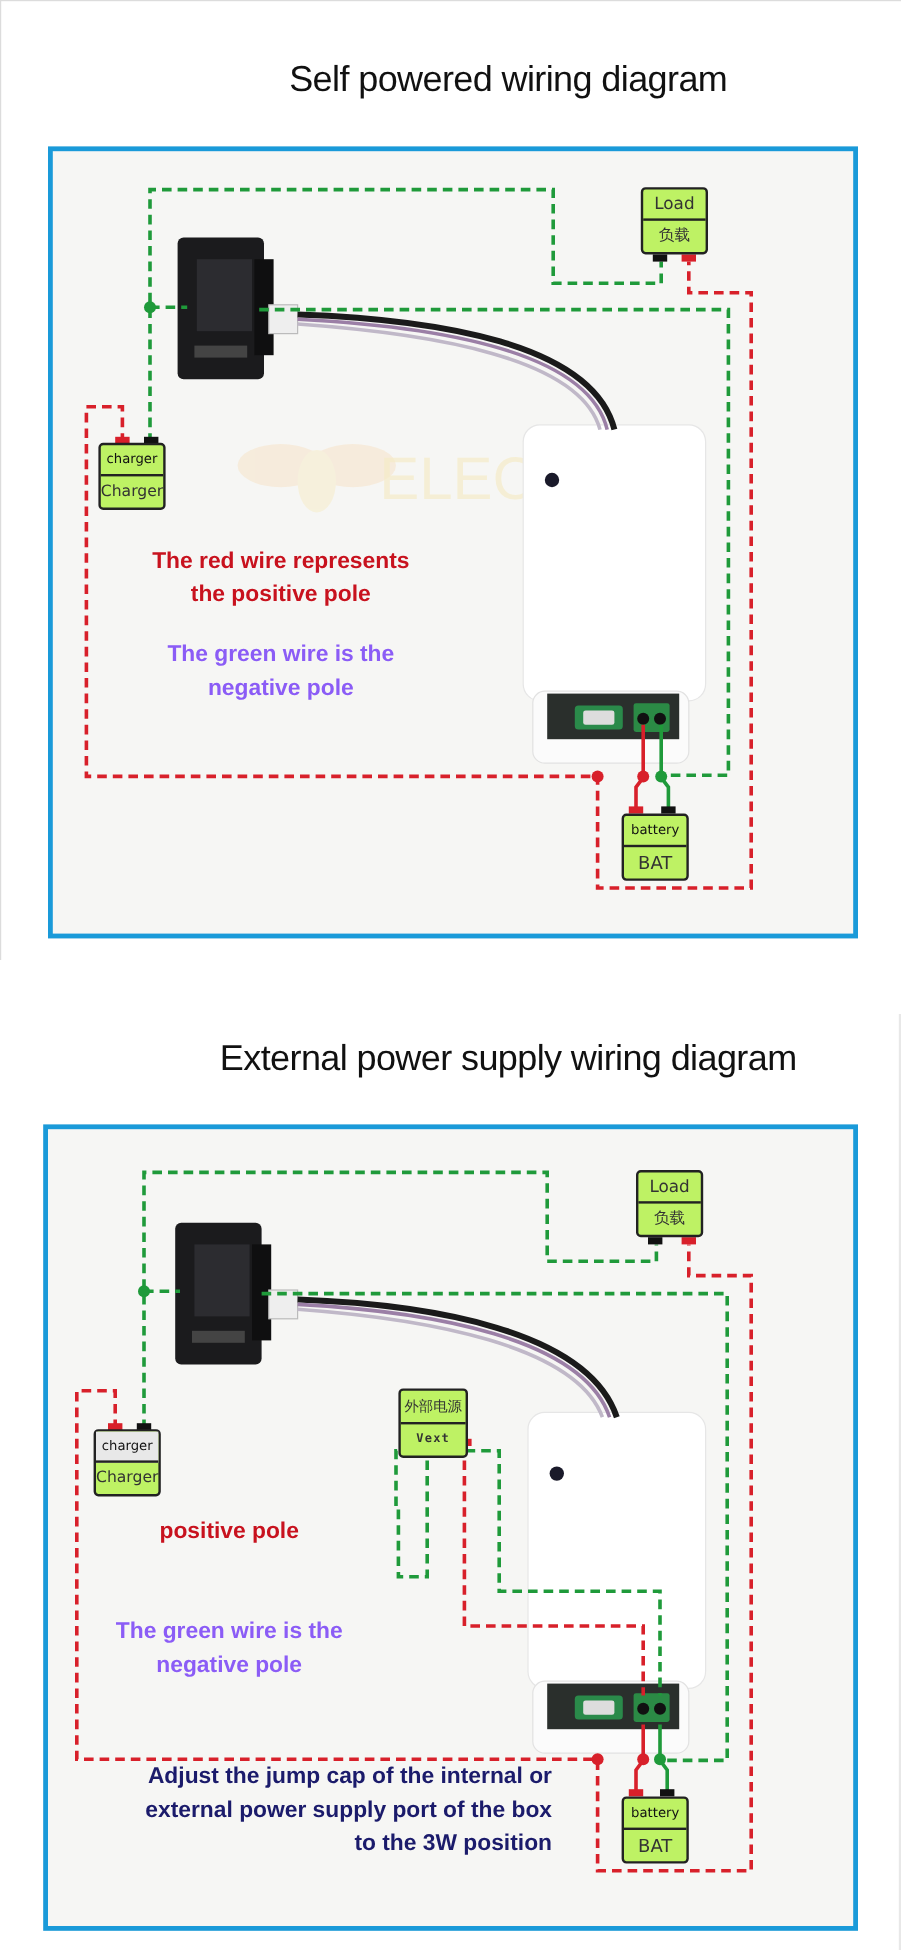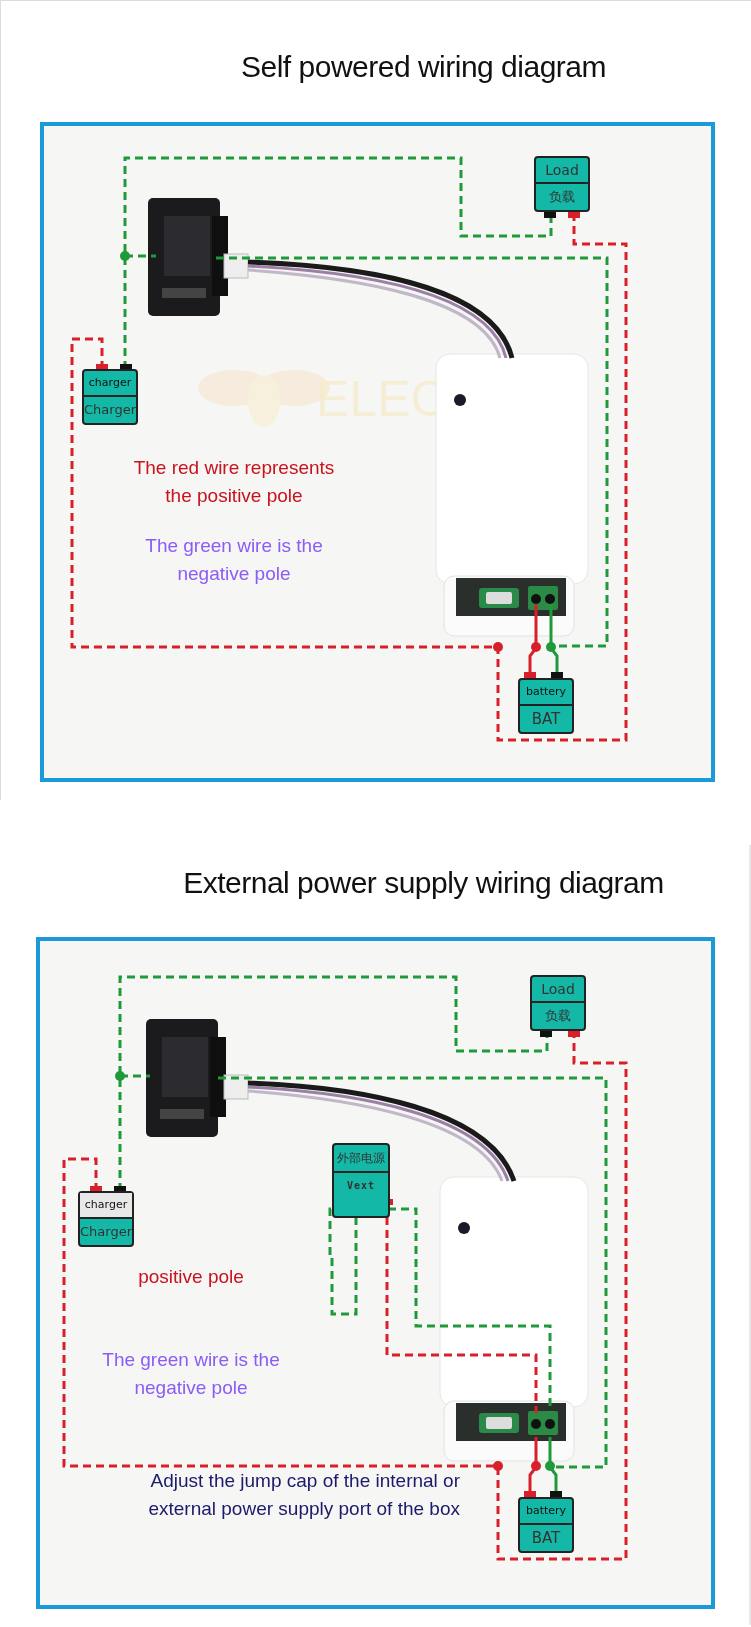--- a/index.html
+++ b/index.html
@@ -4,25 +4,25 @@
 <style>
   html, body { margin:0; padding:0; background:#ffffff; }
   body { width:751px; height:1627px; position:relative; overflow:hidden; font-family:"DejaVu Sans", sans-serif; }
   .page-edge-top { position:absolute; left:0; top:0; width:751px; height:1px; background:#dcdcdc; }
   .page-edge-left { position:absolute; left:0; top:0; width:1px; height:800px; background:#dcdcdc; }
   .page-edge-right2 { position:absolute; right:0; top:845px; width:2px; height:780px; background:#e8e8e8; }
   .section { position:absolute; left:0; width:751px; }
   .section-title { position:absolute; left:0; width:751px; text-align:center; font-family:"Liberation Sans", sans-serif; font-size:30px; color:#111; letter-spacing:-0.5px;padding-left:48px; }
   .frame { position:absolute; border:4px solid #1a9ad9; background:#f6f6f4; box-sizing:border-box; overflow:hidden; }
   svg.diag { position:absolute; left:0; top:0; }
-  .note { position:absolute; text-align:center; font-family:"Liberation Sans", sans-serif; font-size:19px; line-height:28px; }
+  .note { position:absolute; text-align:center; font-family:"Liberation Sans", sans-serif; font-size:19px; line-height:28px;font-weight:bold; }
   .note.red { color:#c8121e; }
   .note.green { color:#8b5cf6; }
   .note.navy { color:#1b1b6b; }
-  .comp-box { position:absolute; border:2px solid #222; border-radius:4px; background:#14b8a6; box-sizing:border-box; }
+  .comp-box { position:absolute; border:2px solid #222; border-radius:4px; background:#bef264; box-sizing:border-box; }
   .comp-box .top, .comp-box .bot { text-align:center; color:#333; }
   .comp-box .top { border-bottom:2px solid #222; }
 </style>
 </head>
 <body>
 
 <div class="page-edge-top"></div>
 <div class="page-edge-left"></div>
 <div class="page-edge-right2"></div>
 
@@ -174,34 +174,35 @@
     </svg>
 
     <div class="comp-box" style="left:490px;top:34px;width:56px;height:56px;">
       <div class="top" style="font-size:14px;height:24px;line-height:24px;">Load</div>
       <div class="bot" style="font-size:13px;height:26px;line-height:26px;">负载</div>
     </div>
     <div class="comp-box" style="left:38px;top:250px;width:56px;height:56px;">
       <div class="top" style="font-size:11px;height:24px;line-height:24px;color:#111;background:#e8e8e8;">charger</div>
       <div class="bot" style="font-size:13px;height:26px;line-height:26px;">Charger</div>
     </div>
-    <div class="comp-box" style="left:292px;top:202px;width:58px;height:75px;">
+    <div class="comp-box" style="left:292px;top:216px;width:58px;height:58px;">
       <div class="top" style="font-size:12px;height:26px;line-height:26px;">外部电源</div>
       <div class="bot" style="font-size:10px;height:26px;line-height:26px;font-family:'DejaVu Sans Mono', monospace;font-weight:bold;letter-spacing:1px;">Vext</div>
     </div>
     <div class="comp-box" style="left:478px;top:556px;width:56px;height:56px;">
       <div class="top" style="font-size:11px;height:24px;line-height:24px;color:#111;">battery</div>
       <div class="bot" style="font-size:15px;height:26px;line-height:26px;">BAT</div>
     </div>
 
     <div class="note red" style="left:20px;top:322px;width:262px;">
       <div>positive pole</div>
     </div>
     <div class="note green" style="left:20px;top:405px;width:262px;">
       <div>The green wire is the</div>
       <div>negative pole</div>
     </div>
     <div class="note navy" style="left:40px;top:526px;width:380px;text-align:right;">
       <div>Adjust the jump cap of the internal or</div>
       <div>external power supply port of the box</div>
+      <div>to the 3W position</div>
     </div>
   </div>
 </div>
 
 </body></html>

